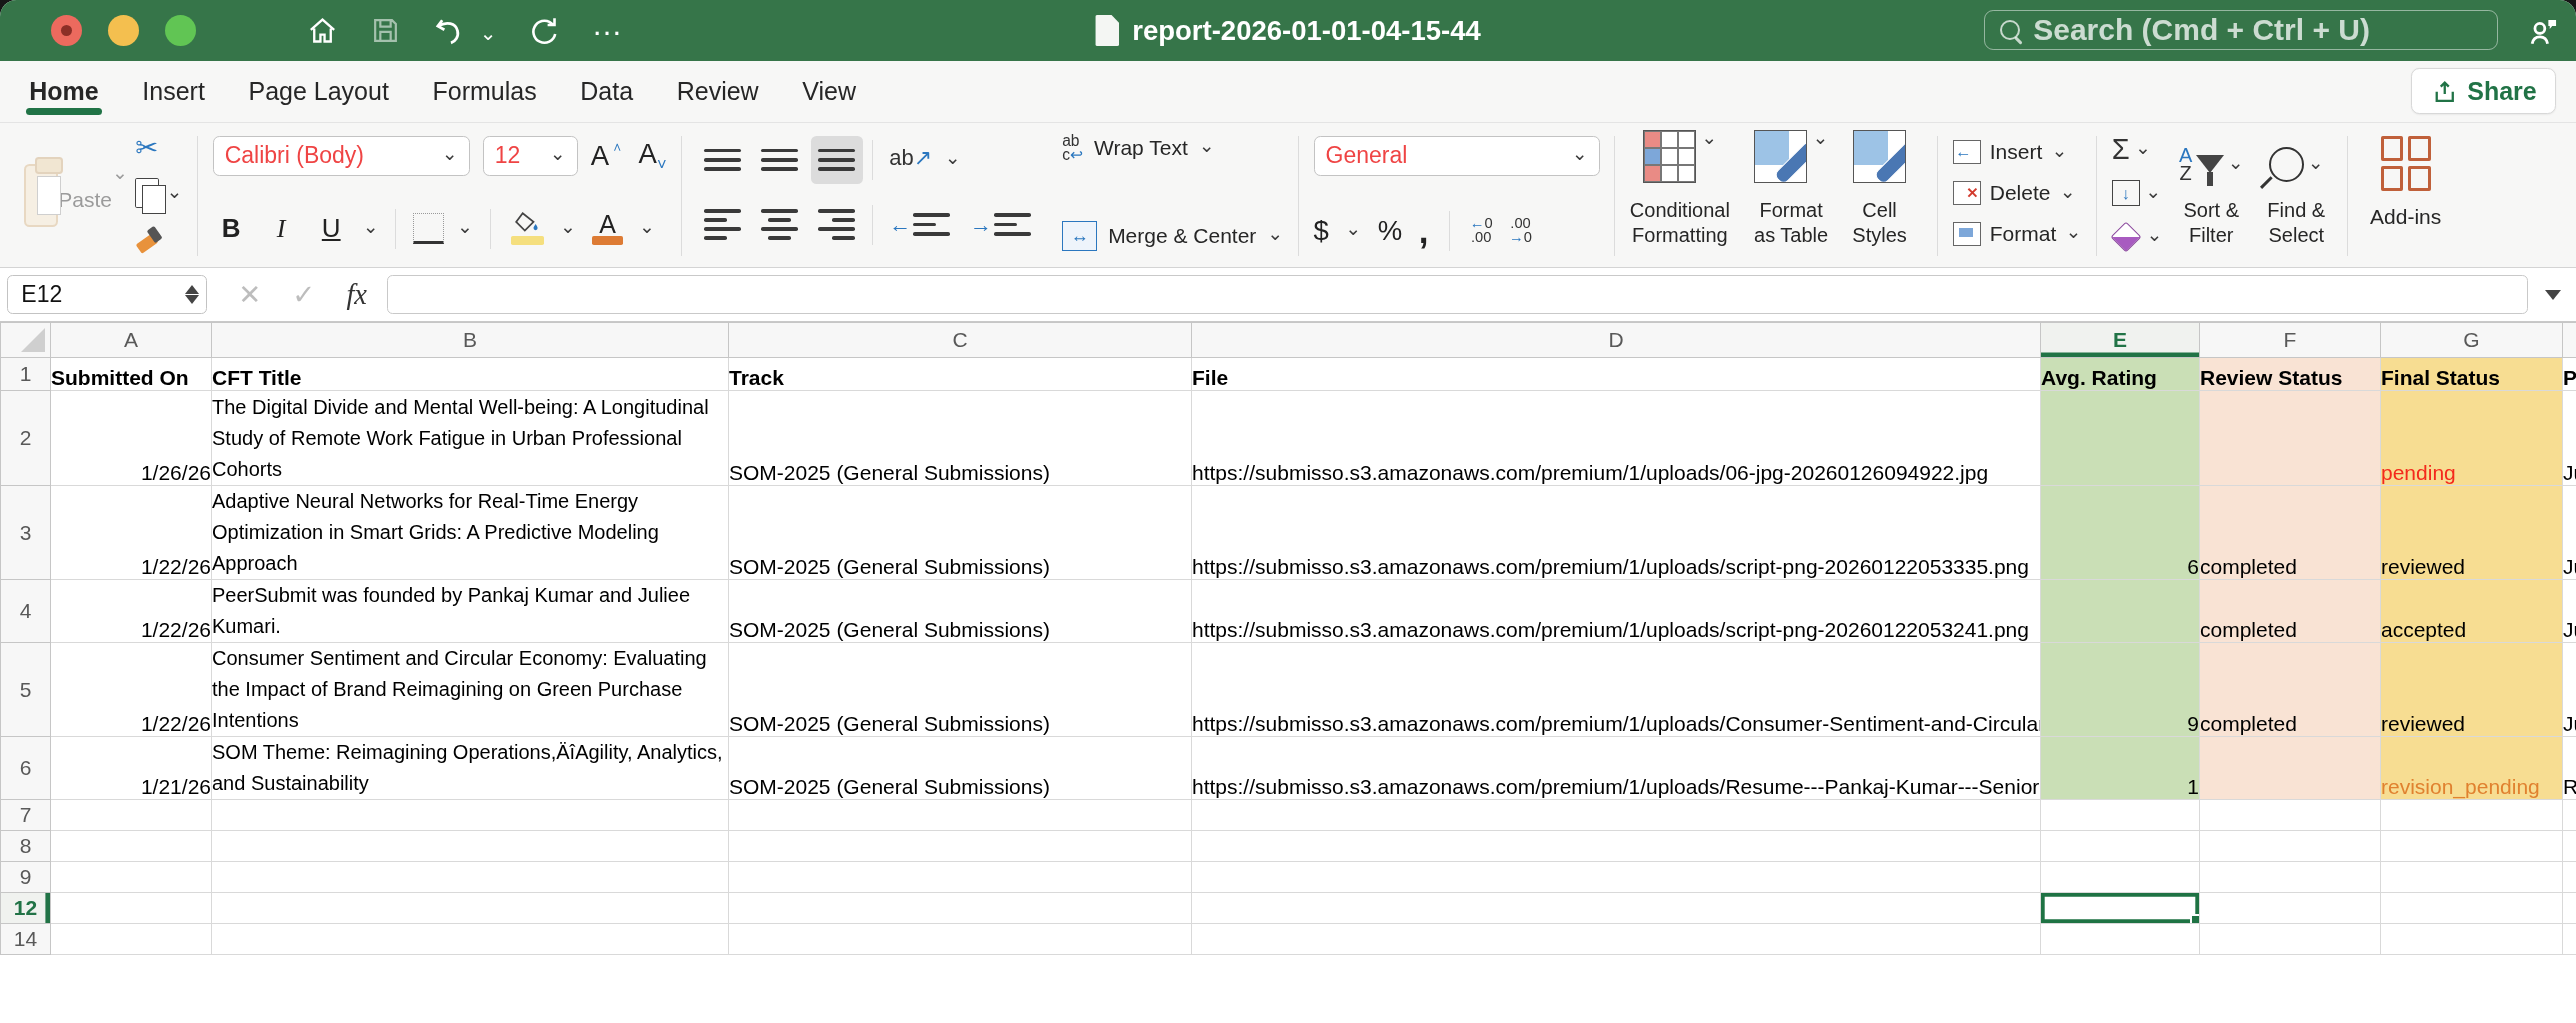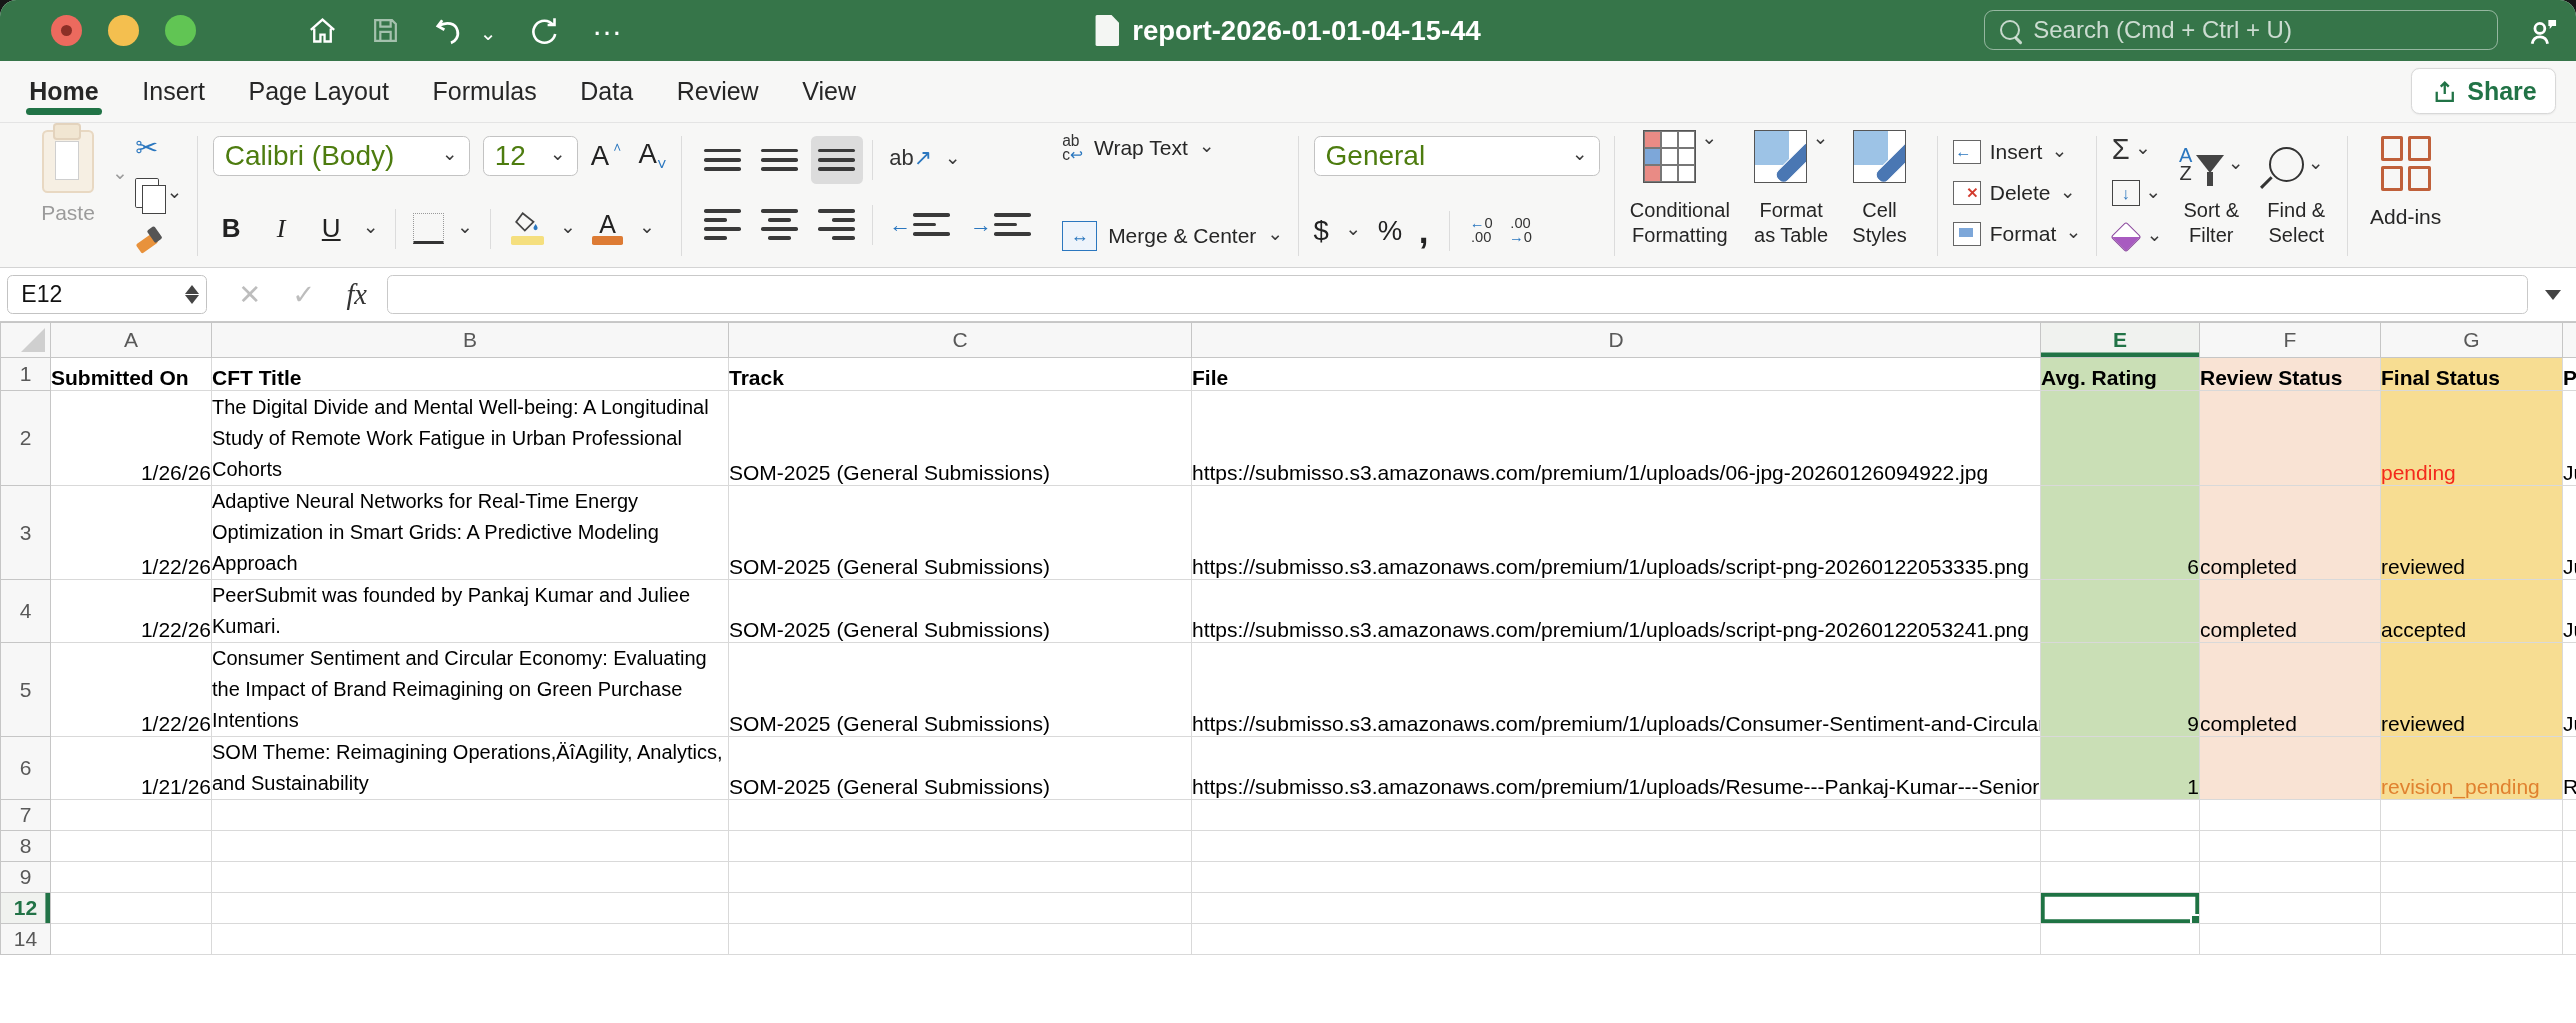--- a/index.html
+++ b/index.html
@@ -17,59 +17,59 @@
   .tb-icons{display:flex;align-items:center;gap:31px;margin-left:110px;color:#fff;}
   .tb-icons svg{display:block;}
   .tb-chev{color:#fff;font-size:20px;margin-left:-18.3px;transform:translateY(1.8px);}
   .tb-ellipsis{color:#fff;font-size:31px;letter-spacing:3.7px;line-height:18.3px;transform:translateY(-5.5px);}
   .title-center{position:absolute;left:50%;top:0;height:61px;transform:translateX(-50%);display:flex;align-items:center;gap:13px;}
   .doc-icon{width:24px;height:31px;background:#f4f6f3;clip-path:polygon(0 0,68% 0,100% 26%,100% 100%,0 100%);border-radius:1.8px;}
   .title-text{color:#fff;font-size:27.5px;font-weight:bold;white-space:nowrap;}
   .searchbox{position:absolute;left:1984px;top:10px;width:514px;height:40px;border:1.8px solid rgba(255,255,255,.48);border-radius:9.2px;display:flex;align-items:center;box-sizing:border-box;}
   .mag{width:16.5px;height:16.5px;border:2.8px solid rgba(255,255,255,.72);border-radius:50%;position:relative;margin:0 13px 0 14.7px;flex:0 0 auto;}
   .mag::after{content:"";position:absolute;width:2.8px;height:9.2px;background:rgba(255,255,255,.72);left:15.6px;top:14.7px;transform:rotate(-45deg);border-radius:1.8px;}
-  .search-text{color:rgba(255,255,255,.75);font-size:24px;font-weight:normal;white-space:nowrap;}
+  .search-text{color:rgba(255,255,255,.75);font-size:30px;font-weight:bold;white-space:nowrap;}
   .presence{position:absolute;right:13px;top:13px;}
 
   
   .tabrow{height:61px;background:#f7f7f6;display:flex;align-items:center;position:relative;flex:0 0 auto;border-bottom:0.9px solid #e4e4e4;}
   .tab{font-size:25px;color:#262626;margin-left:40px;position:relative;padding:13px 1.8px;cursor:default;}
   .tab:first-child{margin-left:27.5px;font-weight:bold;}
   .tab.active::after{content:"";position:absolute;left:-1.8px;right:-1.8px;bottom:3.7px;height:7.3px;border-radius:3.7px;background:#217346;}
   .share-btn{position:absolute;right:20px;top:7.3px;height:44px;background:#fff;border:0.9px solid #d8d8d8;border-radius:8.3px;display:flex;align-items:center;gap:9.2px;padding:0 18.3px;box-shadow:0 0.9px 1.8px rgba(0,0,0,.06);}
   .share-btn span{color:#217346;font-size:25px;font-weight:bold;}
 
   
   .ribbon{height:145px;background:#f7f7f6;border-bottom:0.9px solid #d4d4d4;display:flex;align-items:stretch;padding:7.3px 0 5.5px 24px;box-sizing:border-box;flex:0 0 auto;overflow:hidden;}
   .vdiv{width:0.9px;background:#dcdcdc;margin:5.5px 14.7px;flex:0 0 auto;}
   .grp{display:flex;flex:0 0 auto;}
   .chev{font-size:19px;color:#3a3a3a;line-height:1;transform:translateY(-1.8px);}
   .dim{color:#9b9b9b;}
   .lbl{font-size:21px;color:#262626;white-space:nowrap;}
   .two-line{font-size:20px;color:#262626;text-align:center;line-height:25px;}
 
   
-  .paste{display:flex;flex-direction:column;align-items:center;width:88px;}
+  .paste{display:flex;flex-direction:row;align-items:center;width:88px;}
   .clipb{width:48px;height:59px;border:2.8px solid #e8d8c2;border-radius:5.5px;position:relative;background:#f6efe3;}
   .clipb::before{content:"";position:absolute;left:9.2px;top:-9.2px;width:24px;height:13px;border:2.8px solid #e3d3bd;border-radius:3.7px;background:#f1e6d2;}
   .clipb::after{content:"";position:absolute;left:11px;top:9.2px;width:22px;height:37px;background:#fff;border:1.8px solid #cfcfcf;}
   .paste .lbl{color:#9b9b9b;margin-top:7.3px;}
   .clip-small{display:flex;flex-direction:column;justify-content:space-between;padding:3.7px 0 9.2px 1.8px;margin-left:5.5px;}
   .scissors{font-size:27.5px;color:#2b77bf;line-height:1;}
   .copyic{width:22px;height:27.5px;border:1.8px solid #444;border-radius:1.8px;position:relative;background:#fff;}
   .copyic::after{content:"";position:absolute;left:5.5px;top:5.5px;width:22px;height:27.5px;border:1.8px solid #444;background:#fff;}
   .painter{width:27.5px;height:27.5px;position:relative;}
   .painter::before{content:"";position:absolute;left:1.8px;top:13px;width:20px;height:11px;background:#e8923c;border-radius:1.8px;transform:rotate(-35deg);}
   .painter::after{content:"";position:absolute;left:14.7px;top:1.8px;width:9.2px;height:14.7px;background:#555;border-radius:1.8px;transform:rotate(-35deg);}
 
   
   .fontgrp{display:flex;flex-direction:column;justify-content:space-between;padding:5.5px 0 13px;}
   .frow{display:flex;align-items:center;gap:13px;}
   .combo{background:#fff;border:0.9px solid #c3c3c3;border-radius:6.4px;height:40px;display:flex;align-items:center;justify-content:space-between;padding:0 11px;box-sizing:border-box;}
-  .combo .val{font-size:28px;color:#4d7c0f;}
+  .combo .val{font-size:23px;color:#ef4444;}
   .fname{width:257px;}
   .fsize{width:95px;}
   .sizeup{font-size:27.5px;color:#222;position:relative;}
   .sizeup sup{color:#2b77bf;font-size:16.5px;}
   .fmt-letter{font-size:26px;color:#222;width:37px;text-align:center;}
   .fmt-letter.b{font-weight:bold;}
   .fmt-letter.i{font-style:italic;font-family:"Liberation Serif",serif;}
   .fmt-letter.u{text-decoration:underline;}
   .borders-ic{width:31px;height:31px;border:1.8px dotted #9a9a9a;border-bottom:3.7px solid #333;box-sizing:border-box;}
   .bucket{display:flex;flex-direction:column;align-items:center;width:40px;}

